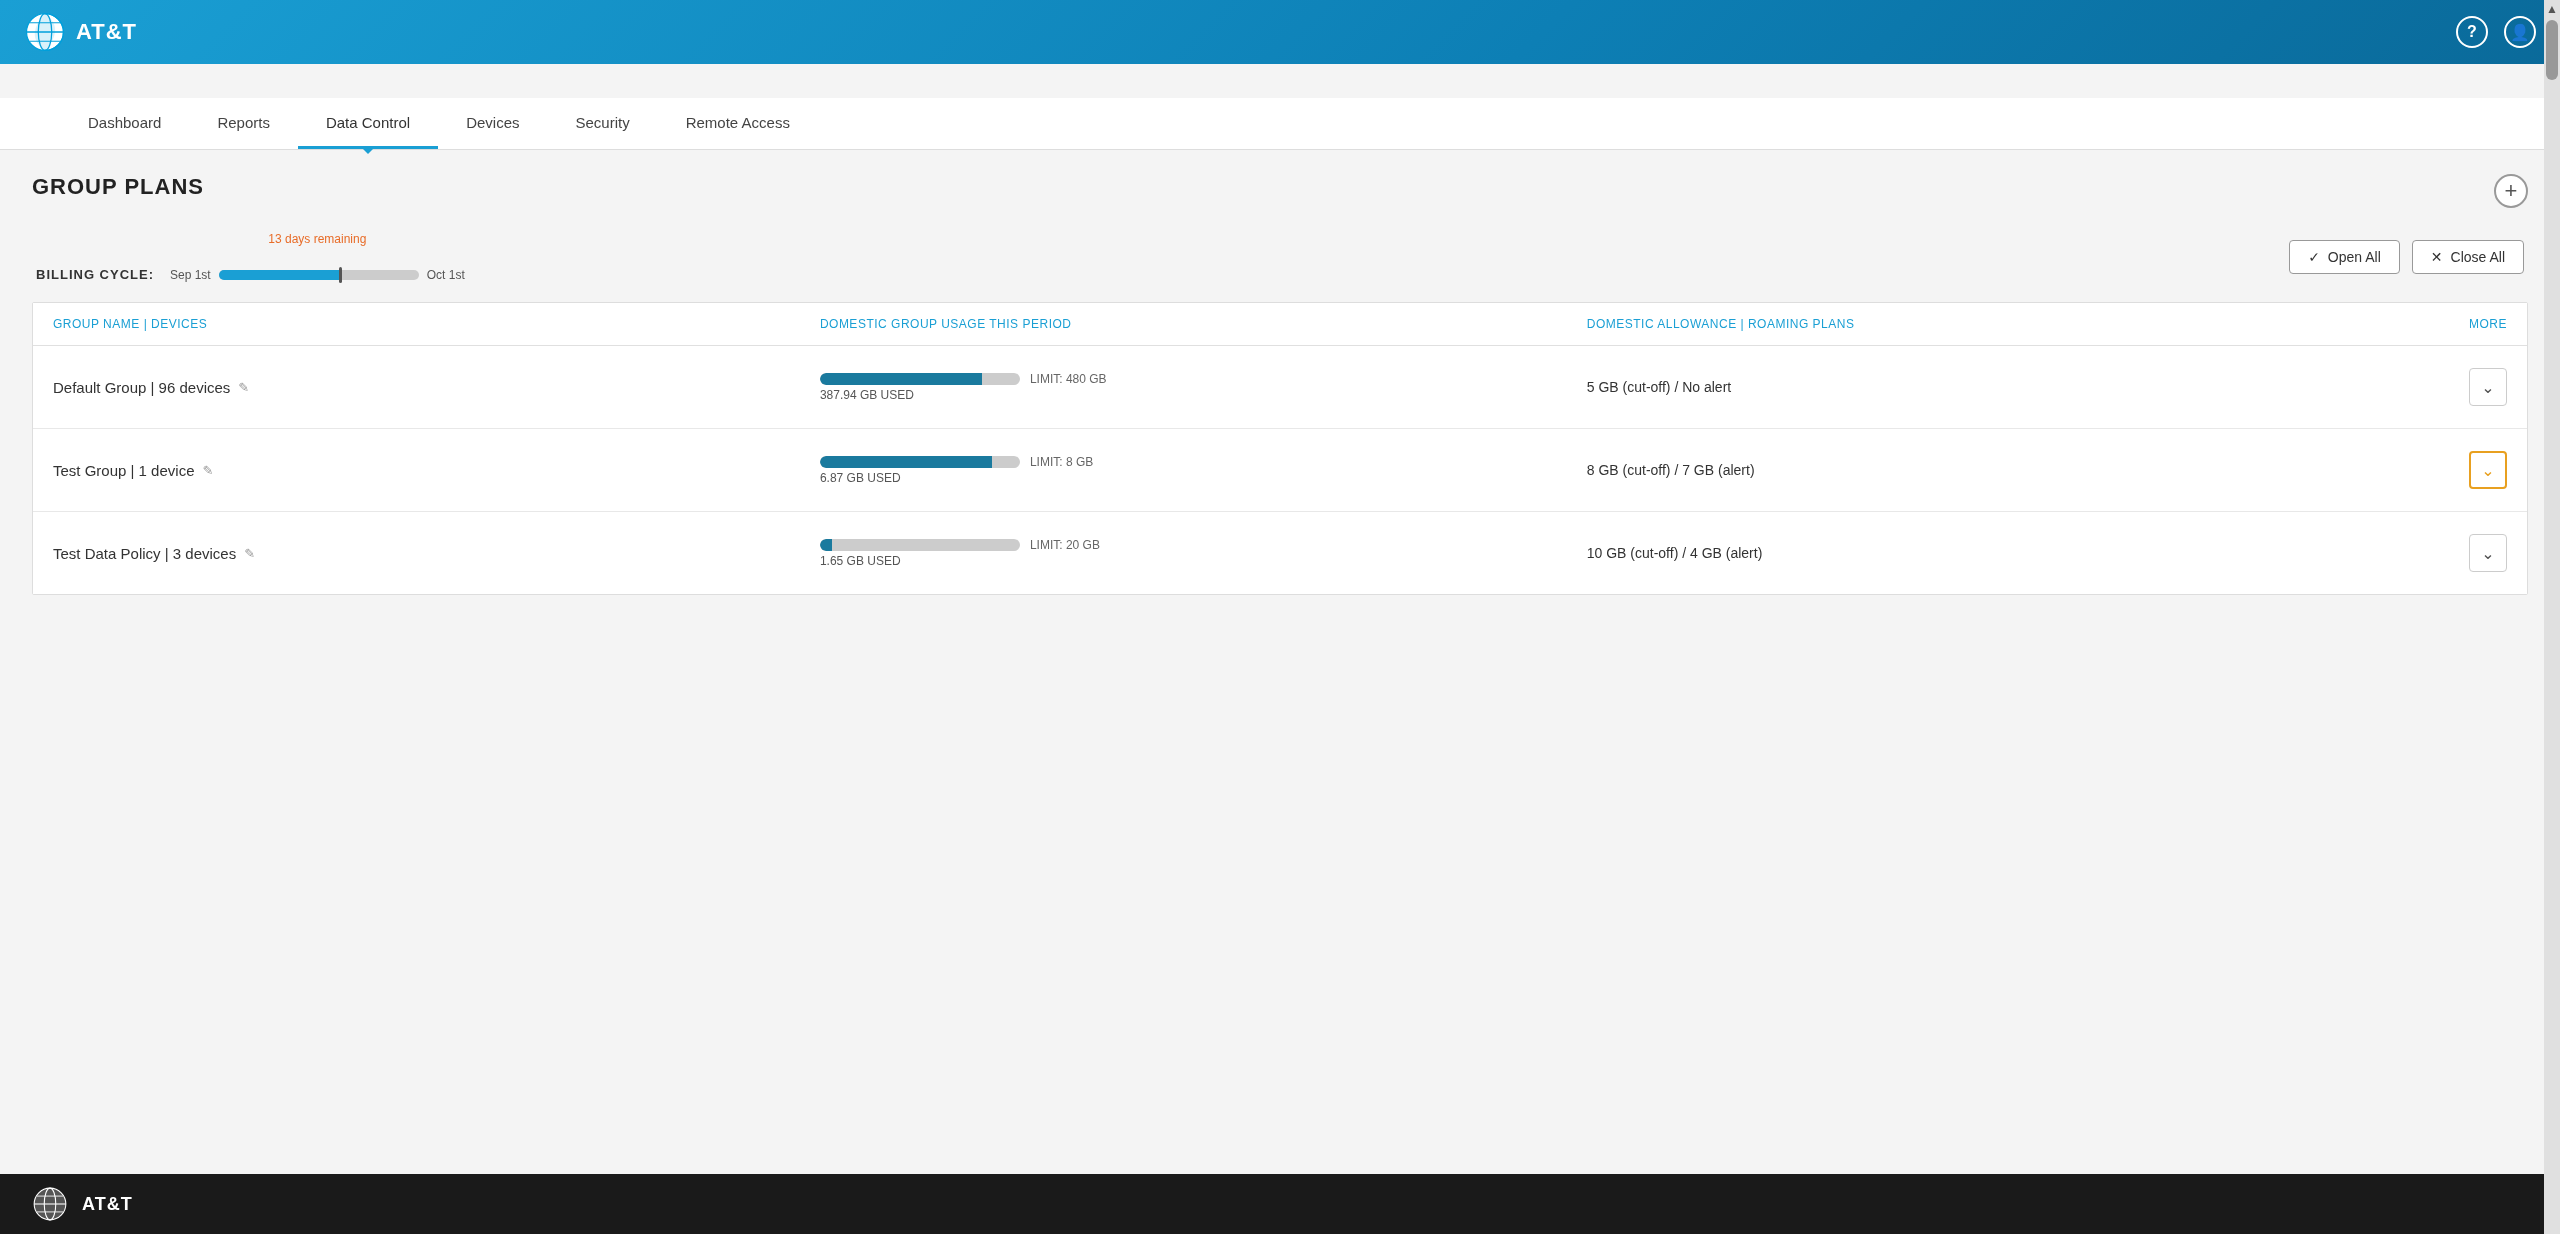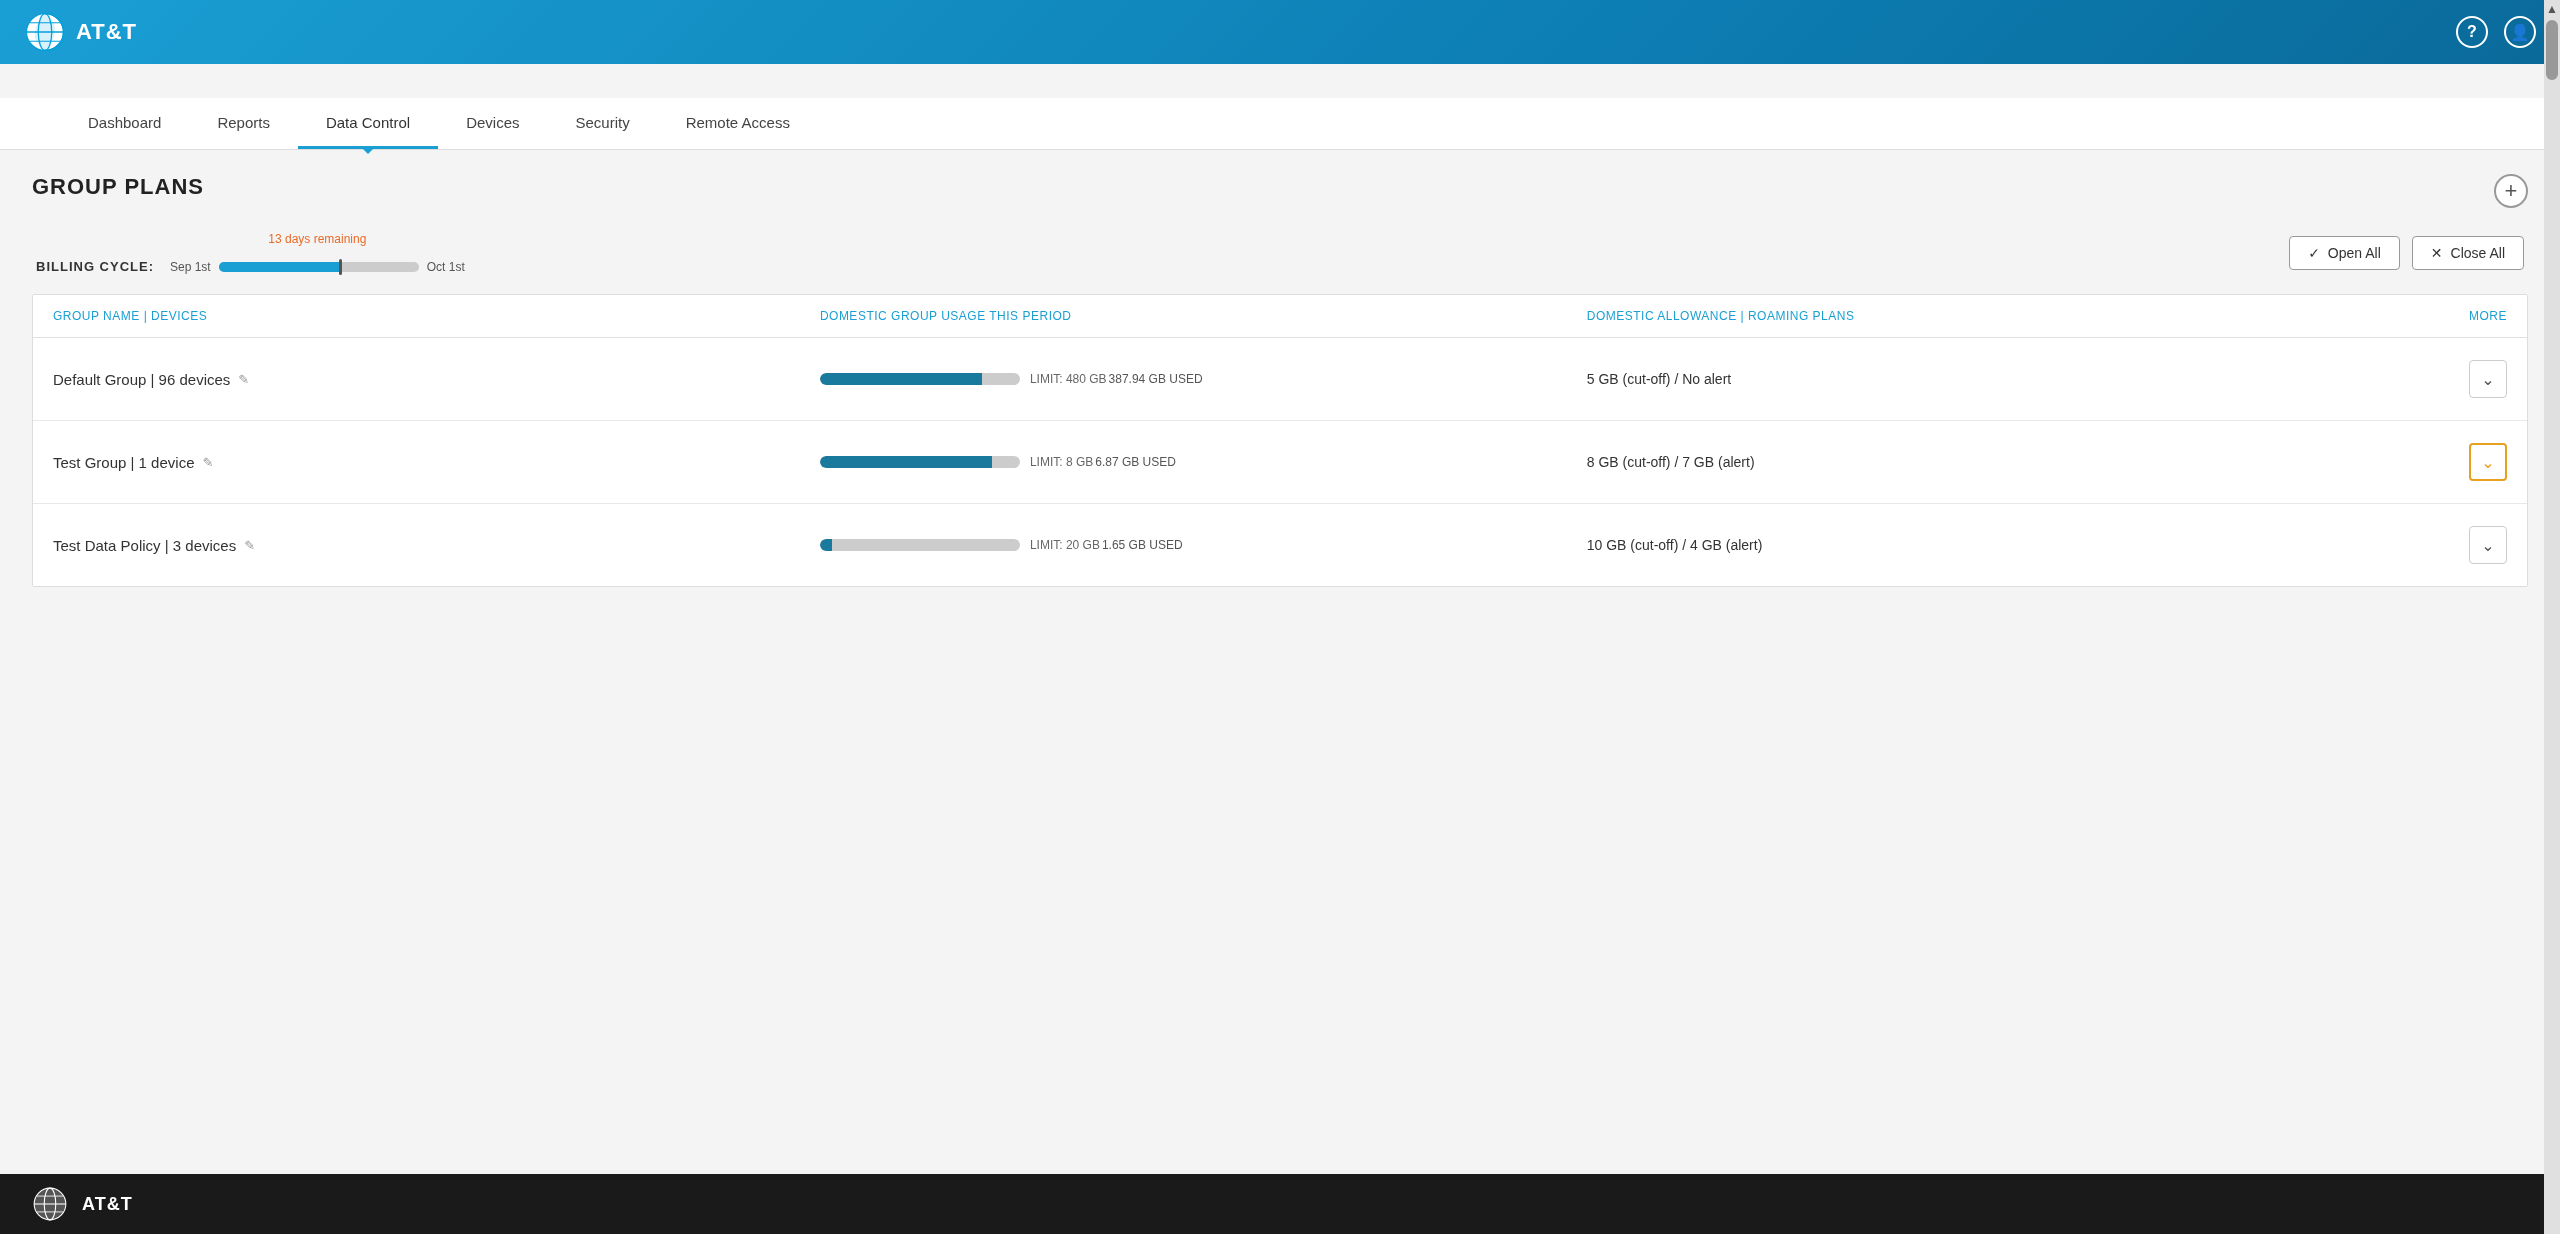--- a/index.html
+++ b/index.html
@@ -145,21 +145,21 @@
     }
     .billing-bar-wrap {
       display: flex;
       flex-direction: column;
       gap: 2px;
     }
     .billing-remaining {
       font-size: 12px;
       color: #e86c28;
       text-align: center;
-      margin-bottom: 12px;
+      margin-bottom: 20px;
     }
     .billing-bar-container {
       display: flex;
       align-items: center;
       gap: 8px;
     }
     .billing-bar {
       width: 200px;
       height: 10px;
       border-radius: 5px;
@@ -243,20 +243,21 @@
       gap: 8px;
     }
     .edit-icon {
       color: #999;
       font-size: 13px;
       cursor: pointer;
     }
 
     .usage-cell {
       display: flex;
+      flex-direction: column;
       gap: 2px;
     }
     .usage-bar-wrap {
       display: flex;
       align-items: center;
       gap: 10px;
     }
     .usage-bar {
       width: 200px;
       height: 12px;

